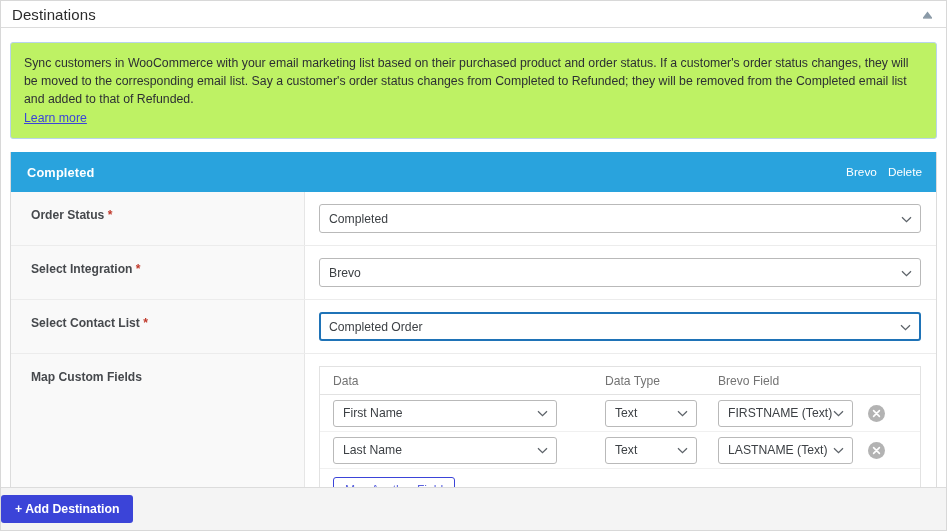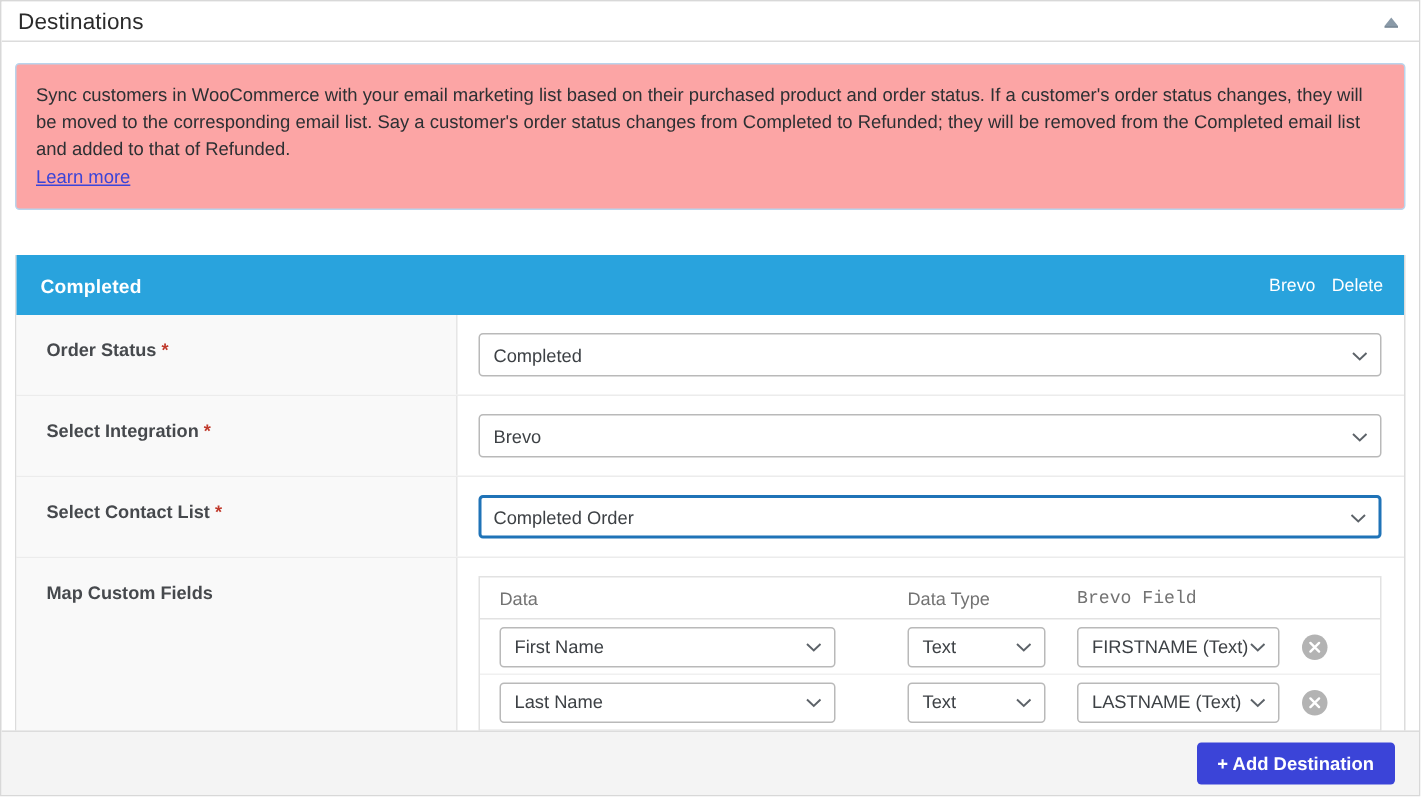--- a/index.html
+++ b/index.html
@@ -43,24 +43,24 @@
 
   
   .panel-body {
     padding: 14px 9px 0 9px;
     height: 460px;
   }
 
   
   .notice {
     border: 1px solid #b9d4ec;
-    background: #fca5a5;
+    background: #bef264;
     border-radius: 3px;
     padding: 11px 13px 12px 13px;
-    margin-bottom: 30px;
+    margin-bottom: 13px;
   }
   .notice-text {
     font-size: 12.3px;
     line-height: 18px;
     color: #2d3033;
   }
   .notice-link {
     display: inline-block;
     margin-top: 3px;
     font-size: 12.3px;
@@ -166,21 +166,21 @@
     display: flex;
     height: 28px;
     align-items: center;
     border-bottom: 1px solid #e2e2e2;
     font-size: 12.1px;
     color: #737373;
     padding-left: 13px;
   }
   .th-data  { width: 272px; }
   .th-type  { width: 113px; }
-  .th-field { width: 150px; font-family: Liberation Mono, monospace; }
+  .th-field { width: 150px; }
 
   .map-row {
     display: flex;
     align-items: center;
     height: 37px;
     padding-left: 13px;
     border-bottom: 1px solid #f0f0f0;
   }
   .cell-data  { width: 272px; }
   .cell-type  { width: 113px; }
@@ -216,21 +216,21 @@
 
   
   .panel-footer {
     position: absolute;
     left: 0; right: 0; bottom: 0;
     height: 43px;
     background: #f4f4f4;
     border-top: 1px solid #dcdcdc;
     display: flex;
     align-items: center;
-    justify-content: flex-end;
+    justify-content: flex-start;
     padding-right: 16px;
   }
   .btn-primary {
     height: 28px;
     padding: 0 14px;
     background: #3b44d8;
     border: none;
     border-radius: 3px;
     color: #ffffff;
     font-size: 12.3px;

